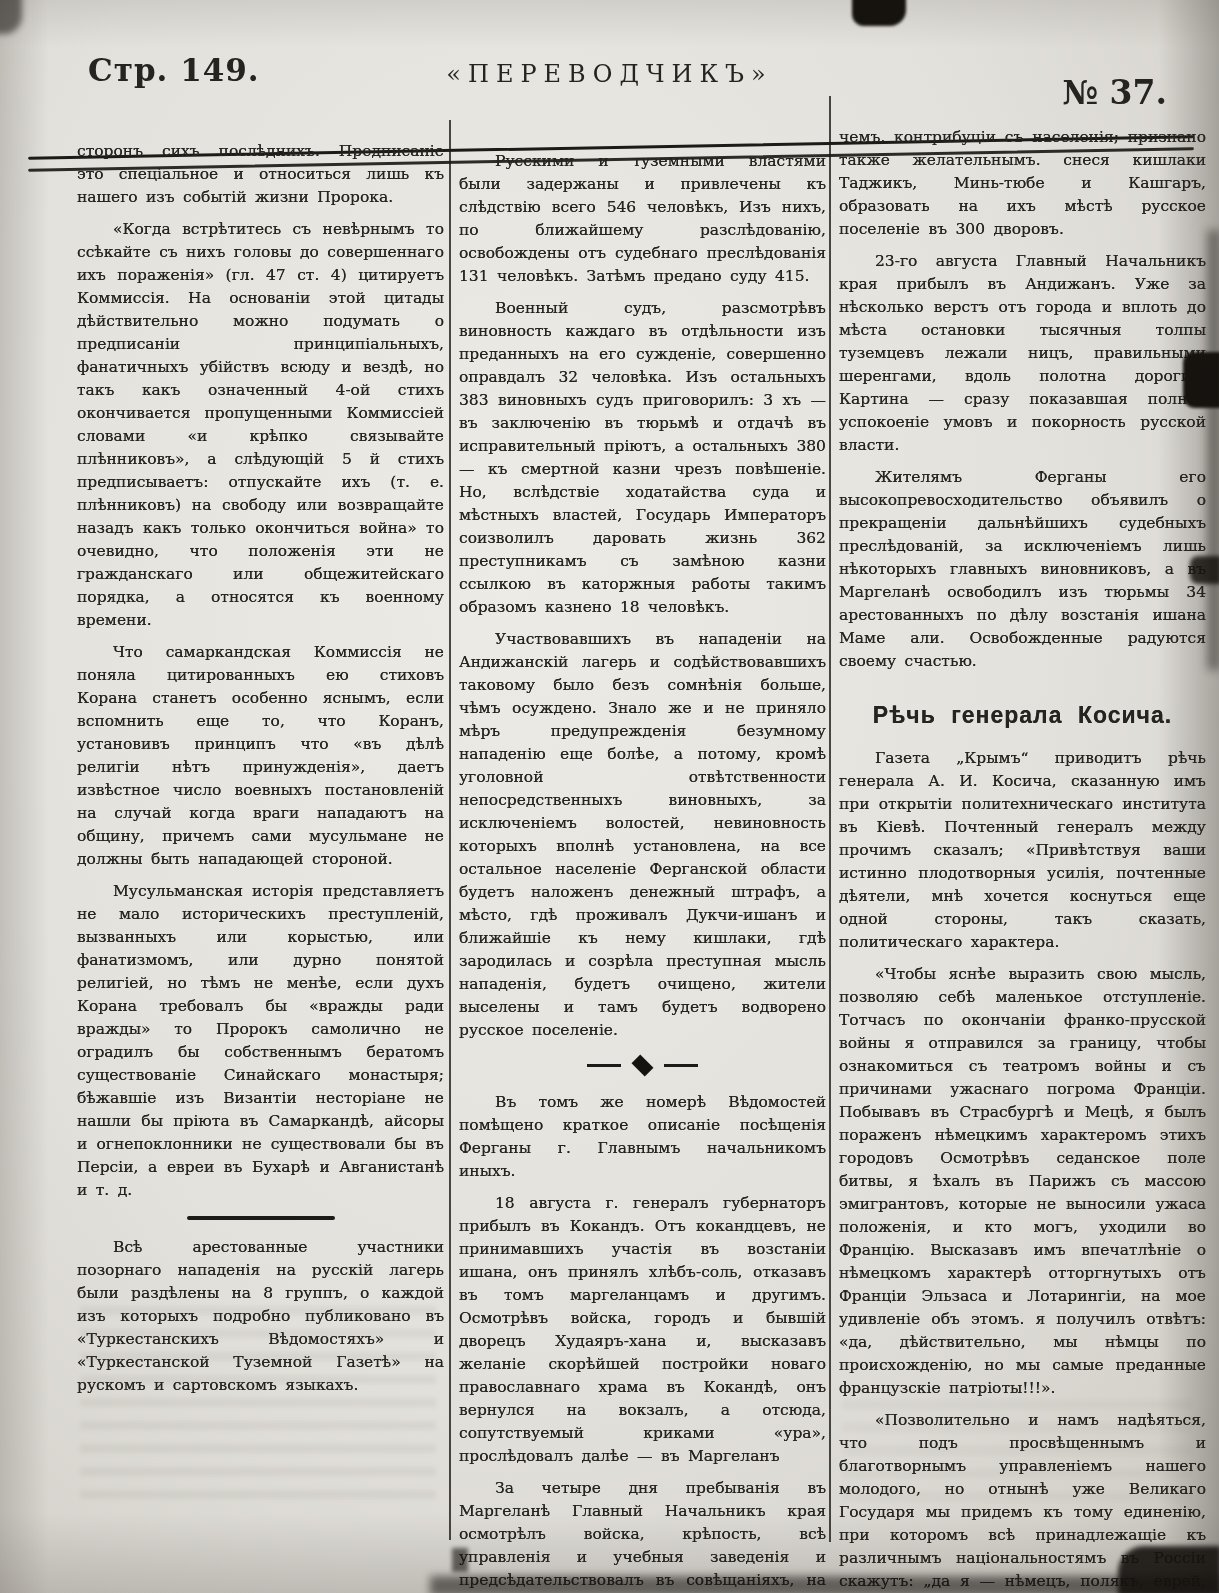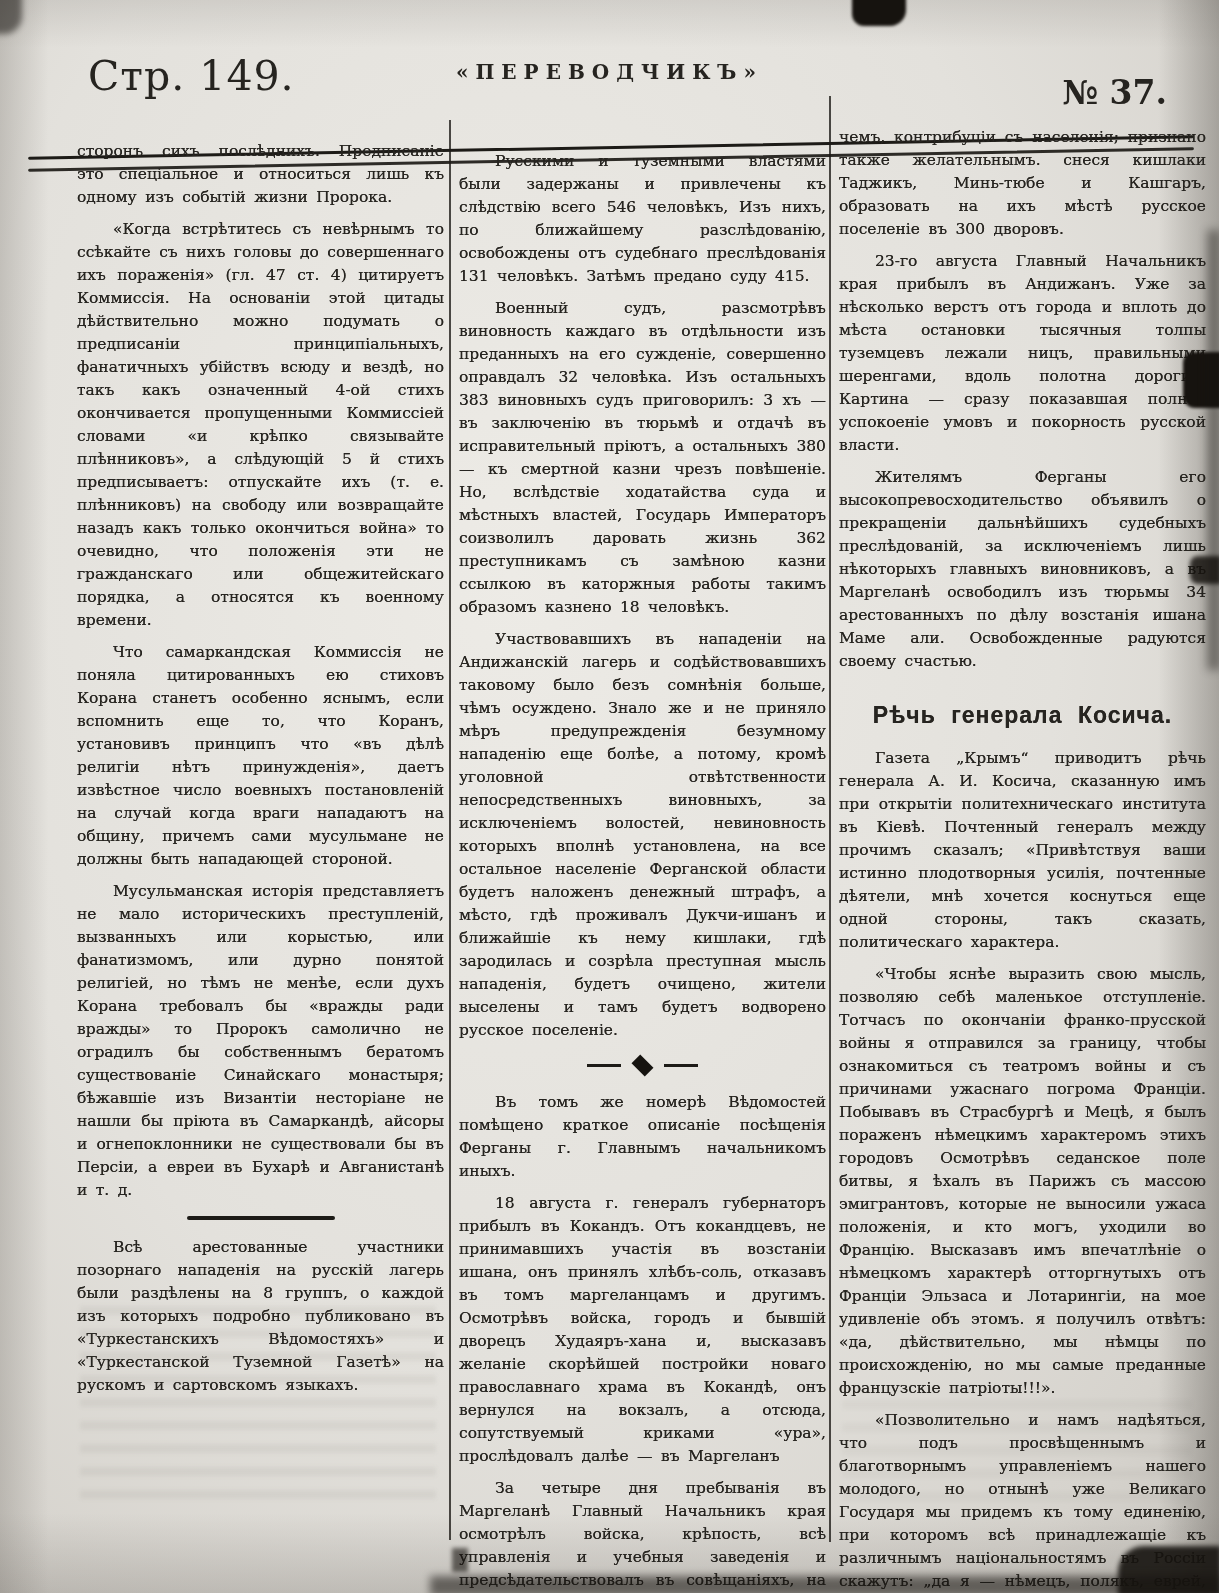--- a/index.html
+++ b/index.html
@@ -13,26 +13,26 @@
     background:
       linear-gradient(90deg, rgba(110,105,98,.28) 0%, rgba(0,0,0,0) 4%, rgba(0,0,0,0) 95%, rgba(80,76,70,.38) 100%),
       linear-gradient(0deg, rgba(105,100,94,.25) 0%, rgba(0,0,0,0) 5%),
       linear-gradient(180deg, rgba(105,100,94,.16) 0%, rgba(0,0,0,0) 3%),
       radial-gradient(ellipse at 42% 36%, #edebe6 0%, #e3e1dc 55%, #d6d3cd 85%, #c7c4be 100%);
   }
 
   
   .page-num {
     position: absolute; left: 88px; top: 52px;
-    font-size: 41px; font-weight: normal; letter-spacing: 1px;
+    font-size: 31px; font-weight: bold; letter-spacing: 1px;
   }
   .masthead {
     position: absolute; left: 0; right: 0; top: 60px;
     text-align: center;
-    font-size: 20px; font-weight: bold; letter-spacing: 7px;
+    font-size: 24px; font-weight: normal; letter-spacing: 7px;
   }
   .issue-num {
     position: absolute; right: 52px; top: 42px;
     font-size: 33px; font-weight: bold; margin-top: 31px;
   }
   .hrule {
     position: absolute; left: 28px; width: 1166px; background: #1d1b17;
     border-radius: 3px; transform: rotate(-1.05deg); transform-origin: center;
   }
   .hrule.a { top: 146px; height: 3px; }
@@ -98,21 +98,21 @@
   <div class="page-num">Стр. 149.</div>
   <div class="masthead">«ПЕРЕВОДЧИКЪ»</div>
   <div class="issue-num">№ 37.</div>
   <div class="hrule a"></div>
   <div class="hrule b"></div>
 
   <div class="vrule one"></div>
   <div class="vrule two"></div>
 
   <div class="col col1">
-    <p class="cont">сторонъ сихъ послѣднихъ. Предписаніе это спеціальное и относиться лишь къ одному изъ событій жизни Пророка.</p>
+    <p class="cont">сторонъ сихъ послѣднихъ. Предписаніе это спеціальное и относиться лишь къ нашего изъ событій жизни Пророка.</p>
     <p>«Когда встрѣтитесь съ невѣрнымъ то ссѣкайте съ нихъ головы до совершеннаго ихъ пораженія» (гл. 47 ст. 4) цитируетъ Коммиссія. На основаніи этой цитады дѣйствительно можно подумать о предписаніи принципіальныхъ, фанатичныхъ убійствъ всюду и вездѣ, но такъ какъ означенный 4-ой стихъ окончивается пропущенными Коммиссіей словами «и крѣпко связывайте плѣнниковъ», а слѣдующій 5 й стихъ предписываетъ: отпускайте ихъ (т. е. плѣнниковъ) на свободу или возвращайте назадъ какъ только окончиться война» то очевидно, что положенія эти не гражданскаго или общежитейскаго порядка, а относятся къ военному времени.</p>
     <p>Что самаркандская Коммиссія не поняла цитированныхъ ею стиховъ Корана станетъ особенно яснымъ, если вспомнить еще то, что Коранъ, установивъ принципъ что «въ дѣлѣ религіи нѣтъ принужденія», даетъ извѣстное число воевныхъ постановленій на случай когда враги нападаютъ на общину, причемъ сами мусульмане не должны быть нападающей стороной.</p>
     <p>Мусульманская исторія представляетъ не мало историческихъ преступленій, вызванныхъ или корыстью, или фанатизмомъ, или дурно понятой религіей, но тѣмъ не менѣе, если духъ Корана требовалъ бы «вражды ради вражды» то Пророкъ самолично не оградилъ бы собственнымъ бератомъ существованіе Синайскаго монастыря; бѣжавшіе изъ Византіи несторіане не нашли бы пріюта въ Самаркандѣ, айсоры и огнепоклонники не существовали бы въ Персіи, а евреи въ Бухарѣ и Авганистанѣ и т. д.</p>
     <div class="rule-divider"></div>
     <p>Всѣ арестованные участники позорнаго нападенія на русскій лагерь были раздѣлены на 8 группъ, о каждой изъ которыхъ подробно публиковано въ «Туркестанскихъ Вѣдомостяхъ» и «Туркестанской Туземной Газетѣ» на рускомъ и сартовскомъ языкахъ.</p>
   </div>
 
   <div class="col col2">
     <p>Русскими и туземными властями были задержаны и привлечены къ слѣдствію всего 546 человѣкъ, Изъ нихъ, по ближайшему разслѣдованію, освобождены отъ судебнаго преслѣдованія 131 человѣкъ. Затѣмъ предано суду 415.</p>
     <p>Военный судъ, разсмотрѣвъ виновность каждаго въ отдѣльности изъ преданныхъ на его сужденіе, совершенно оправдалъ 32 человѣка. Изъ остальныхъ 383 виновныхъ судъ приговорилъ: 3 хъ — въ заключенію въ тюрьмѣ и отдачѣ въ исправительный пріютъ, а остальныхъ 380 — къ смертной казни чрезъ повѣшеніе. Но, вслѣдствіе ходатайства суда и мѣстныхъ властей, Государь Императоръ соизволилъ даровать жизнь 362 преступникамъ съ замѣною казни ссылкою въ каторжныя работы такимъ образомъ казнено 18 человѣкъ.</p>

